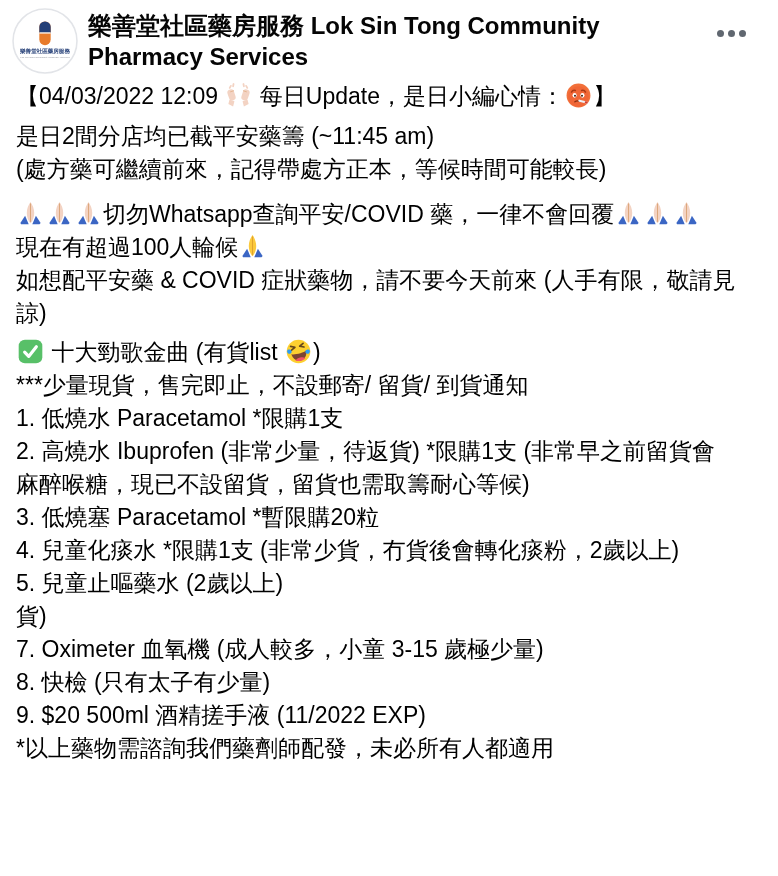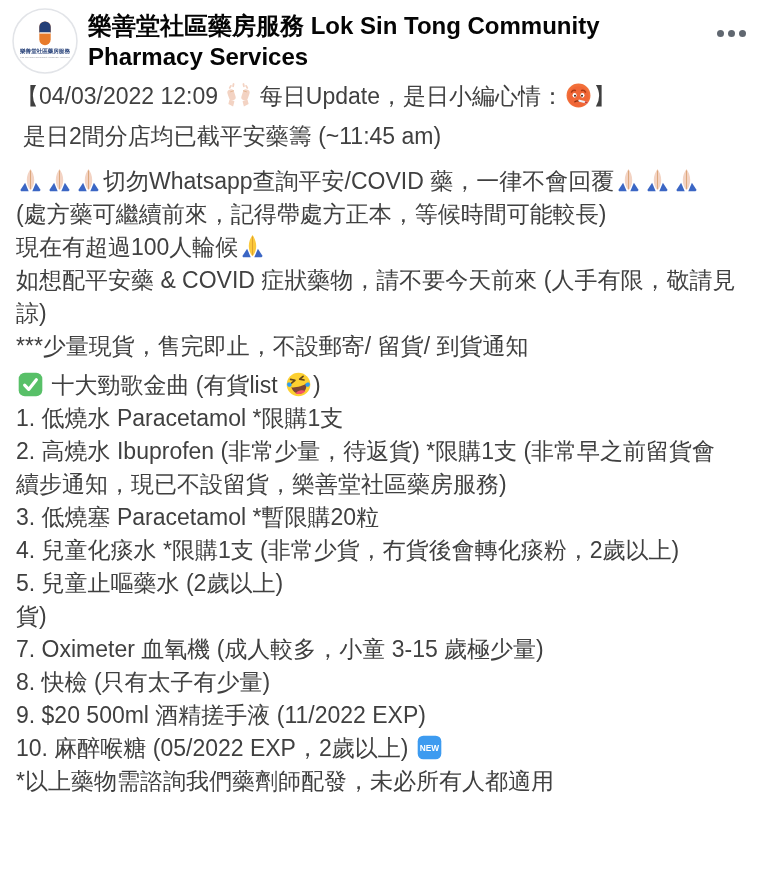--- a/index.html
+++ b/index.html
@@ -20,21 +20,21 @@
   }
   .meta{margin-top:6px;display:flex;align-items:center;color:#65676B;font-size:18px;line-height:20px;}
   .meta .sep{margin:0 5px;}
   .globe svg{width:17px;height:17px;display:block;margin-top:1px;}
   .menu{
     position:absolute;right:26px;top:24px;display:flex;gap:4px;
     padding:6px;cursor:pointer;border-radius:50%;
   }
   .menu i{width:7px;height:7px;border-radius:50%;background:#606770;display:block;}
   
-  .body{padding:6px 16px 0 16px;font-size:23px;line-height:33px;color:#404040;}
+  .body{padding:6px 16px 0 16px;font-size:23px;line-height:33px;color:#000000;}
   .pline{white-space:nowrap;}
   .emoji{display:inline-block;vertical-align:-5px;line-height:1;margin:0 1px;}
   .emoji svg{width:27px;height:27px;display:block;}
 </style>
 </head>
 <body>
 
 <div class="post">
 
   <div class="header">
@@ -80,21 +80,22 @@
             <ellipse cx="8.5" cy="11.8" rx="1.8" ry="2.1" fill="#fff"></ellipse>
             <ellipse cx="15.5" cy="11.8" rx="1.8" ry="2.1" fill="#fff"></ellipse>
             <circle cx="8.9" cy="12.2" r=".95" fill="#42291c"></circle>
             <circle cx="15.1" cy="12.2" r=".95" fill="#42291c"></circle>
             <path d="M8.8 17.6c1.2-.9 2.6-1 3.8-.4" stroke="#8c2f10" stroke-width="1.2" fill="none" stroke-linecap="round"></path>
             <g transform="rotate(14 15 17)">
               <rect x="11.8" y="16.2" width="8.6" height="1.9" rx=".95" fill="#eef1f5"></rect>
               <rect x="17.6" y="16.2" width="2.8" height="1.9" rx=".95" fill="#d23b2e"></rect>
             </g>
           </svg></span>】</div>
-      <div class="pline" style="margin-top: 7px; margin-left: 7px;">是日2間分店均已截平安藥籌 (~11:45 am)</div>
+      <div class="pline" style="margin-top: 7px;">是日2間分店均已截平安藥籌 (~11:45 am)</div>
+      <div class="pline">(處方藥可繼續前來，記得帶處方正本，等候時間可能較長)</div>
       <div class="pline" style="margin-top: 12px;"><span class="emoji" aria-label="🙏🏻"><svg viewBox="0 0 24 24">
             <path d="M3 20.5l4.2-6.5 3.2 7.5H3.6z" fill="#3b66c4"></path>
             <path d="M21 20.5l-4.2-6.5-3.2 7.5h6.4z" fill="#3b66c4"></path>
             <path d="M12 1.8c1.9 2.6 3.3 6.2 3.3 9.8 0 3.7-1.3 6.9-3.3 9-2-2.1-3.3-5.3-3.3-9 0-3.6 1.4-7.2 3.3-9.8z" fill="#f3d3c3"></path>
             <path d="M12 3v16.5" stroke="#dca77c" stroke-width=".9"></path>
           </svg></span><span class="emoji" aria-label="🙏🏻"><svg viewBox="0 0 24 24">
             <path d="M3 20.5l4.2-6.5 3.2 7.5H3.6z" fill="#3b66c4"></path>
             <path d="M21 20.5l-4.2-6.5-3.2 7.5h6.4z" fill="#3b66c4"></path>
             <path d="M12 1.8c1.9 2.6 3.3 6.2 3.3 9.8 0 3.7-1.3 6.9-3.3 9-2-2.1-3.3-5.3-3.3-9 0-3.6 1.4-7.2 3.3-9.8z" fill="#f3d3c3"></path>
             <path d="M12 3v16.5" stroke="#dca77c" stroke-width=".9"></path>
@@ -112,53 +113,48 @@
             <path d="M3 20.5l4.2-6.5 3.2 7.5H3.6z" fill="#3b66c4"></path>
             <path d="M21 20.5l-4.2-6.5-3.2 7.5h6.4z" fill="#3b66c4"></path>
             <path d="M12 1.8c1.9 2.6 3.3 6.2 3.3 9.8 0 3.7-1.3 6.9-3.3 9-2-2.1-3.3-5.3-3.3-9 0-3.6 1.4-7.2 3.3-9.8z" fill="#f3d3c3"></path>
             <path d="M12 3v16.5" stroke="#dca77c" stroke-width=".9"></path>
           </svg></span><span class="emoji" aria-label="🙏🏻"><svg viewBox="0 0 24 24">
             <path d="M3 20.5l4.2-6.5 3.2 7.5H3.6z" fill="#3b66c4"></path>
             <path d="M21 20.5l-4.2-6.5-3.2 7.5h6.4z" fill="#3b66c4"></path>
             <path d="M12 1.8c1.9 2.6 3.3 6.2 3.3 9.8 0 3.7-1.3 6.9-3.3 9-2-2.1-3.3-5.3-3.3-9 0-3.6 1.4-7.2 3.3-9.8z" fill="#f3d3c3"></path>
             <path d="M12 3v16.5" stroke="#dca77c" stroke-width=".9"></path>
           </svg></span></div>
-      <div class="pline">(處方藥可繼續前來，記得帶處方正本，等候時間可能較長)</div>
       <div class="pline" style="">現在有超過100人輪候<span class="emoji" aria-label="🙏"><svg viewBox="0 0 24 24">
             <path d="M3 20.5l4.2-6.5 3.2 7.5H3.6z" fill="#3b66c4"></path>
             <path d="M21 20.5l-4.2-6.5-3.2 7.5h6.4z" fill="#3b66c4"></path>
             <path d="M12 1.8c1.9 2.6 3.3 6.2 3.3 9.8 0 3.7-1.3 6.9-3.3 9-2-2.1-3.3-5.3-3.3-9 0-3.6 1.4-7.2 3.3-9.8z" fill="#fbc93d"></path>
             <path d="M12 3v16.5" stroke="#e0a32e" stroke-width=".9"></path>
           </svg></span></div>
       <div class="pline">如想配平安藥 &amp; COVID 症狀藥物，請不要今天前來 (人手有限，敬請見</div>
       <div class="pline">諒)</div>
-      <div class="pline">***少量現貨，售完即止，不設郵寄/ 留貨/ 到貨通知</div>
       <div class="pline" style="margin-top: 6px;"><span class="emoji" aria-label="✅"><svg viewBox="0 0 24 24">
             <rect x="1.5" y="1.5" width="21" height="21" rx="5.5" fill="#58c068"></rect>
             <path d="M6.8 12.6l3.6 3.8 6.8-8.6" fill="none" stroke="#fff" stroke-width="2.8" stroke-linecap="round" stroke-linejoin="round"></path>
           </svg></span> 十大勁歌金曲 (有貨list <span class="emoji" aria-label="🤣"><svg viewBox="0 0 24 24">
             <circle cx="12" cy="12" r="10.5" fill="#fdd030"></circle>
             <g transform="rotate(-14 12 12)">
               <path d="M5.2 12.8c2.6 1.5 11 1.5 13.6 0-.4 4.8-3.1 7.4-6.8 7.4s-6.4-2.6-6.8-7.4z" fill="#7d4533"></path>
               <path d="M7.4 19c1.2 1 2.8 1.5 4.6 1.5s3.4-.5 4.6-1.5c-1.3-1-2.9-1.5-4.6-1.5s-3.3.5-4.6 1.5z" fill="#f35369"></path>
               <path d="M6.3 9.3L9.8 7.6 6.3 5.9M17.7 9.3l-3.5-1.7 3.5-1.7" fill="none" stroke="#65471b" stroke-width="1.5" stroke-linecap="round" stroke-linejoin="round"></path>
             </g>
             <path d="M2.2 10.6c1.3-.7 3-.2 3.6 1 .5 1.2-.3 2.4-1.6 2.5-1.2.1-2.2-.7-2.3-1.9 0-.6.1-1.2.3-1.6z" fill="#2d9cf4"></path>
             <path d="M21.8 10.6c-1.3-.7-3-.2-3.6 1-.5 1.2.3 2.4 1.6 2.5 1.2.1 2.2-.7 2.3-1.9 0-.6-.1-1.2-.3-1.6z" fill="#2d9cf4"></path>
           </svg></span>)</div>
+      <div class="pline">***少量現貨，售完即止，不設郵寄/ 留貨/ 到貨通知</div>
       <div class="pline">1. 低燒水 Paracetamol *限購1支</div>
       <div class="pline">2. 高燒水 Ibuprofen (非常少量，待返貨) *限購1支 (非常早之前留貨會</div>
-      <div class="pline">續步通知，現已不設留貨，樂善堂社區藥房服務)</div>
+      <div class="pline">麻醉喉糖，現已不設留貨，留貨也需取籌耐心等候)</div>
       <div class="pline">3. 低燒塞 Paracetamol *暫限購20粒</div>
       <div class="pline">4. 兒童化痰水 *限購1支 (非常少貨，冇貨後會轉化痰粉，2歲以上)</div>
       <div class="pline">5. 兒童止嘔藥水 (2歲以上)</div>
       <div class="pline">貨)</div>
       <div class="pline">7. Oximeter 血氧機 (成人較多，小童 3-15 歲極少量)</div>
       <div class="pline">8. 快檢 (只有太子有少量)</div>
       <div class="pline">9. $20 500ml 酒精搓手液 (11/2022 EXP)</div>
-      <div class="pline">10. 麻醉喉糖 (05/2022 EXP，2歲以上) <span class="emoji" aria-label="🆕"><svg viewBox="0 0 24 24">
-            <rect x="1.5" y="1.5" width="21" height="21" rx="5" fill="#3d9bf0"></rect>
-            <text x="12" y="15" text-anchor="middle" font-size="7.4" font-weight="bold" fill="#fff" font-family="Liberation Sans,sans-serif">NEW</text>
-          </svg></span></div>
       <div class="pline">*以上藥物需諮詢我們藥劑師配發，未必所有人都適用</div>
     </div>
 
 </div>
 
 </body></html>

